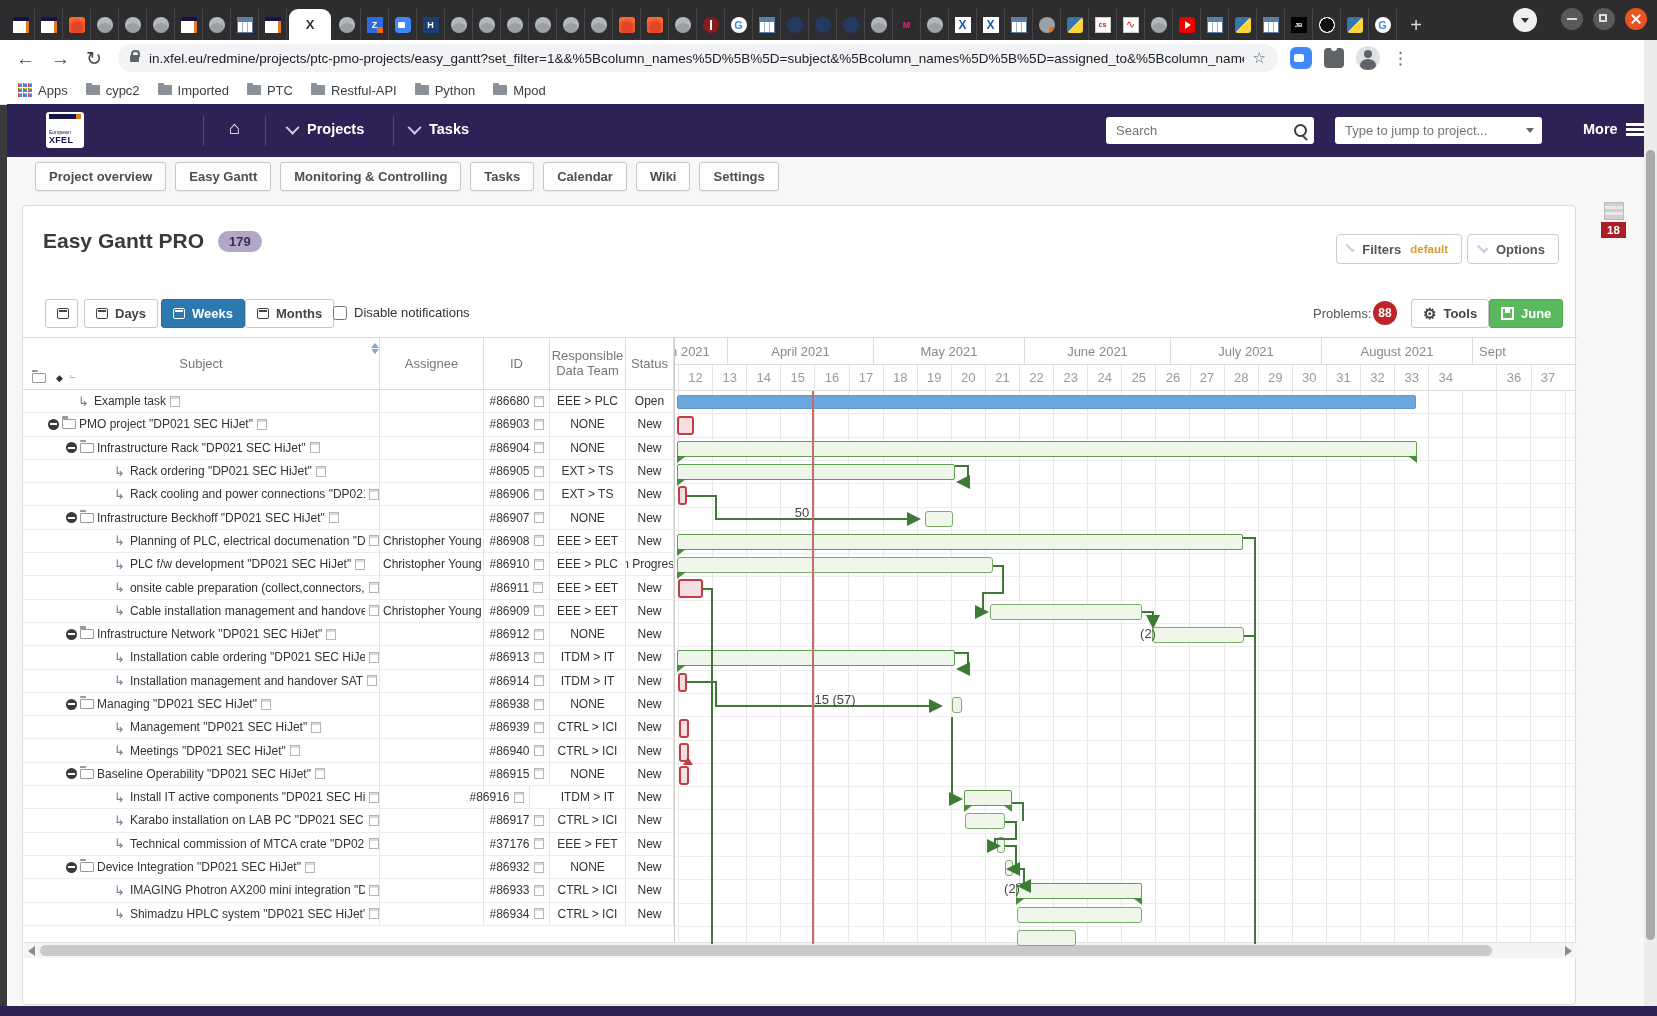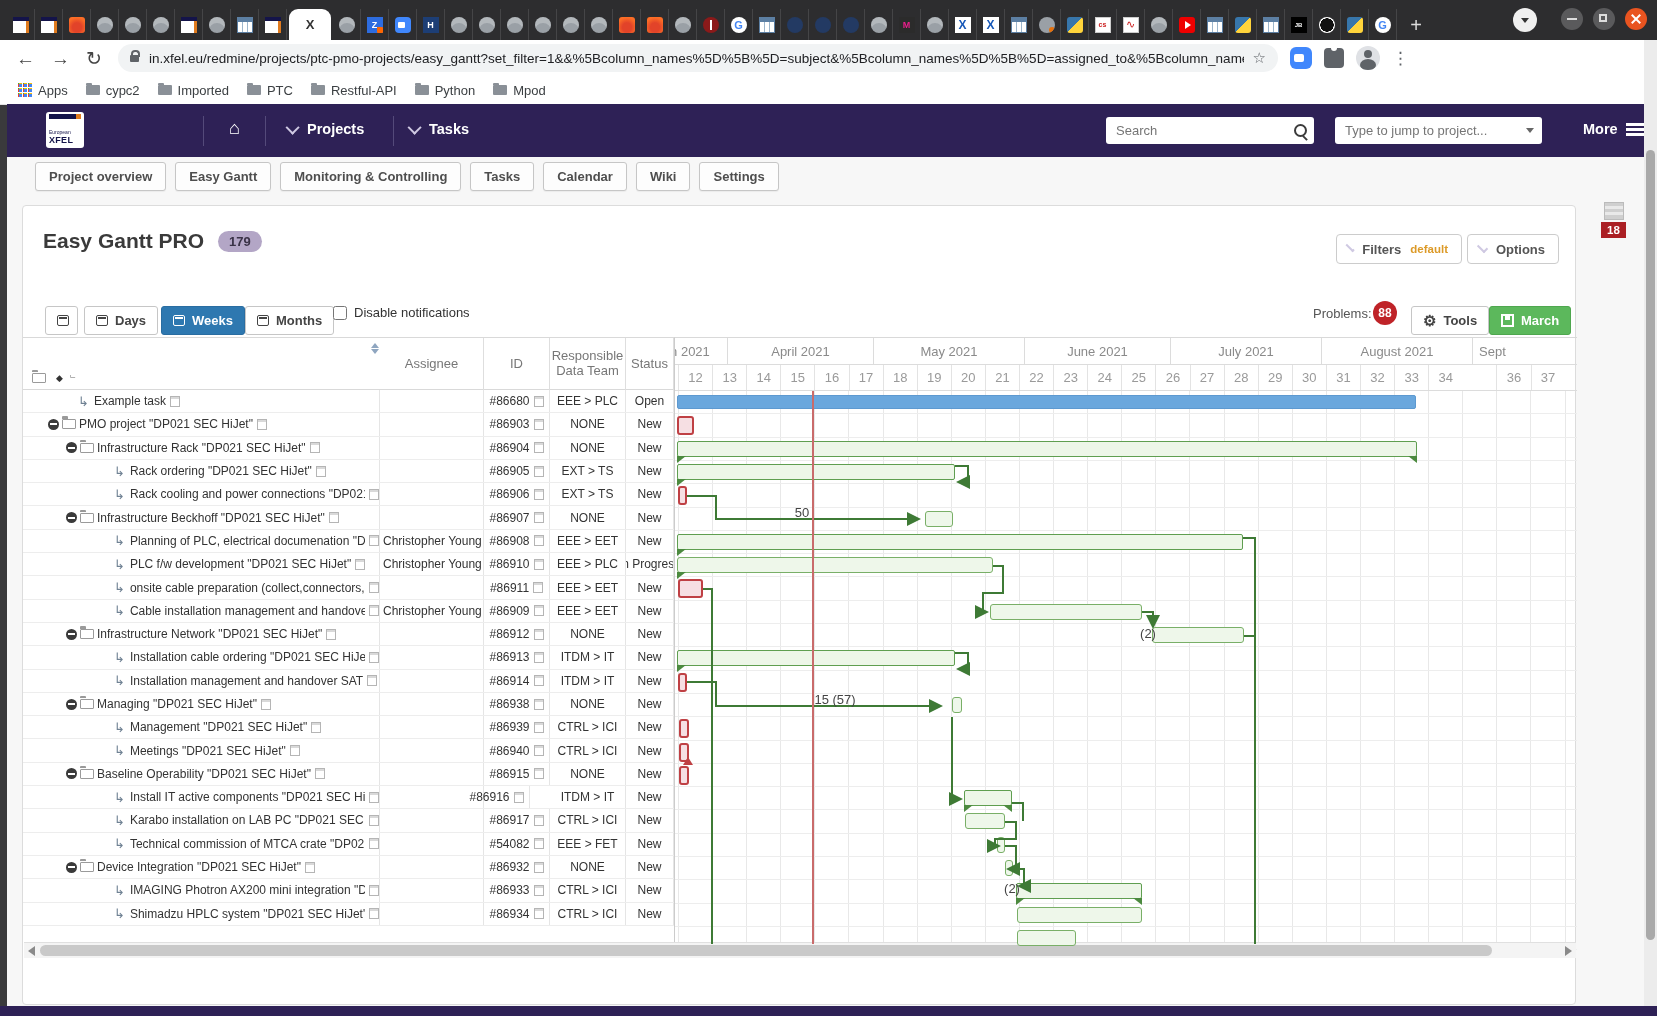--- a/index.html
+++ b/index.html
@@ -91,21 +91,21 @@
   .ptabs{position:absolute;left:35px;top:162px;display:flex;gap:9px;}
   .ptab{height:27px;background:#fdfdfd;border:1px solid #c6c6c6;border-radius:3px;display:flex;align-items:center;padding:0 13px;font-size:13px;font-weight:bold;color:#4e4e4e;cursor:pointer;box-shadow:0 1px 1px rgba(0,0,0,.05);}
   
   .card{position:absolute;left:22px;top:205px;width:1554px;height:800px;background:#fff;border:1px solid #dcdcdc;border-radius:4px;box-sizing:border-box;}
   .title-row{position:absolute;left:20px;top:23px;display:flex;align-items:center;gap:14px;}
   .title{font-size:21px;font-weight:bold;color:#3a3a3a;}
   .count-badge{background:#b3a6c6;color:#3a3347;font-size:13px;font-weight:bold;border-radius:11px;padding:3px 11px;}
   .hbtn{position:absolute;height:30px;background:#fff;border:1px solid #ccc;border-radius:4px;display:flex;align-items:center;gap:9px;padding:0 13px;cursor:pointer;font-size:13px;font-weight:bold;color:#555;box-sizing:border-box;}
   .hbtn em{font-style:normal;font-weight:bold;font-size:11.5px;color:#dc9a28;}
   .gtoolbar{position:absolute;left:0;top:93px;width:100%;height:30px;}
-  .tbtn{position:absolute;height:29px;background:#fff;border:1px solid #c6c6c6;border-radius:3px;display:flex;align-items:center;gap:7px;padding:0 11px;font-size:13px;font-weight:bold;color:#444;cursor:pointer;box-sizing:border-box;margin-top:7px;}
+  .tbtn{position:absolute;height:29px;background:#fff;border:1px solid #c6c6c6;border-radius:3px;display:flex;align-items:center;gap:7px;padding:0 11px;font-size:13px;font-weight:bold;color:#444;cursor:pointer;box-sizing:border-box;}
   .tbtn.act{background:#2e78b0;border-color:#2a6da1;color:#fff;}
   .ic-cal{width:12px;height:11px;border:1.6px solid currentColor;border-radius:2px;position:relative;box-sizing:border-box;flex:none;}
   .ic-cal::before{content:"";position:absolute;left:1px;top:1px;right:1px;height:2px;background:currentColor;}
   .chk{display:flex;align-items:center;gap:7px;position:absolute;left:310px;top:6px;font-size:13px;color:#333;}
   .chk input{width:14px;height:14px;margin:0;}
   .problems{position:absolute;left:1290px;top:7px;font-size:13px;color:#555;}
   .pbadge{position:absolute;left:1350px;top:2px;width:24px;height:24px;border-radius:50%;background:#bf2328;color:#fff;font-size:12px;font-weight:bold;display:flex;align-items:center;justify-content:center;}
   .gear{font-size:15px;line-height:1;}
   .savebtn{background:#5cb85c;border-color:#4fa74f;color:#fff;}
   .ic-save{width:13px;height:13px;border:2px solid #fff;box-sizing:border-box;position:relative;flex:none;}
@@ -466,35 +466,38 @@
         <span>Disable notifications</span>
       </label>
       <span class="problems">Problems:</span>
       <span class="pbadge">88</span>
       <div class="tbtn" style="left:1388px;">
           <span class="gear">⚙</span>
           <span>Tools</span>
         </div>
       <div class="tbtn savebtn" style="left:1466px;">
           <span class="ic-save"></span>
-          <span>March</span>
+          <span>June</span>
         </div>
     </div>
 
     <div class="tablepane">
       <div class="thead" id="thead">
         <div class="sort">
             <i class="up"></i>
             <i class="dn"></i>
           </div>
         <div class="subicons">
           <span class="ic-folder"></span>
           <span class="diam">◆</span>
           <span class="hookico">⌐</span>
         </div>
+      <div class="thc" style="left: 0px; width: 357px;">
+            <span>Subject</span>
+          </div>
           <div class="thc" style="left: 357px; width: 104px;">
             <span>Assignee</span>
           </div>
           <div class="thc" style="left: 461px; width: 66px;">
             <span>ID</span>
           </div>
           <div class="thc" style="left: 527px; width: 76px; white-space: normal; padding: 0px 4px; box-sizing: border-box;">
             <span>Responsible Data Team</span>
           </div>
           <div class="thc" style="left: 603px; width: 48px;">
@@ -857,21 +860,21 @@
             </div>
           </div>
           <div class="trow">
             <div class="tc sub" style="left: 0px; width: 357px; padding-left: 91px;">
               <span class="ic-leaf">↳</span>
               <span style="overflow: hidden; white-space: nowrap;">Technical commission of MTCA crate "DP021 SEC HiJet"</span>
               <span class="ic-mini"></span>
             </div>
             <div class="tc" style="left: 357px; width: 104px; justify-content: flex-start; padding-left: 3px;"></div>
             <div class="tc" style="left: 461px; width: 66px;">
-              <span>#54082</span>
+              <span>#37176</span>
               <span class="ic-mini"></span>
             </div>
             <div class="tc" style="left: 527px; width: 76px;">
               <span>EEE &gt; FET</span>
             </div>
             <div class="tc" style="left: 603px; width: 48px;">
               <span>New</span>
             </div>
           </div>
           <div class="trow">

